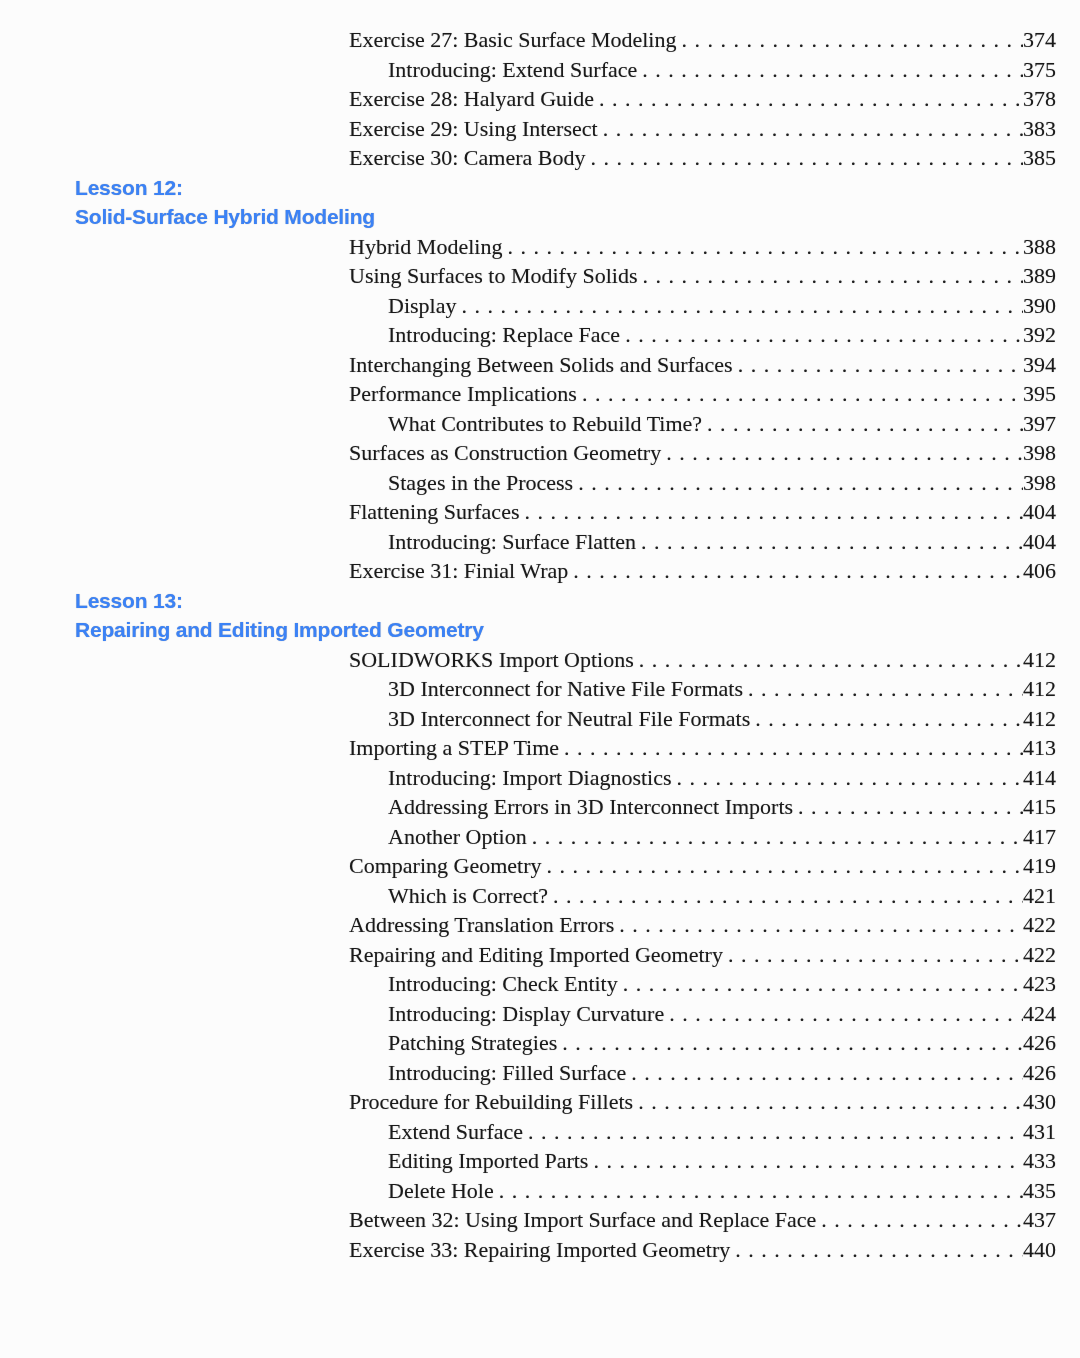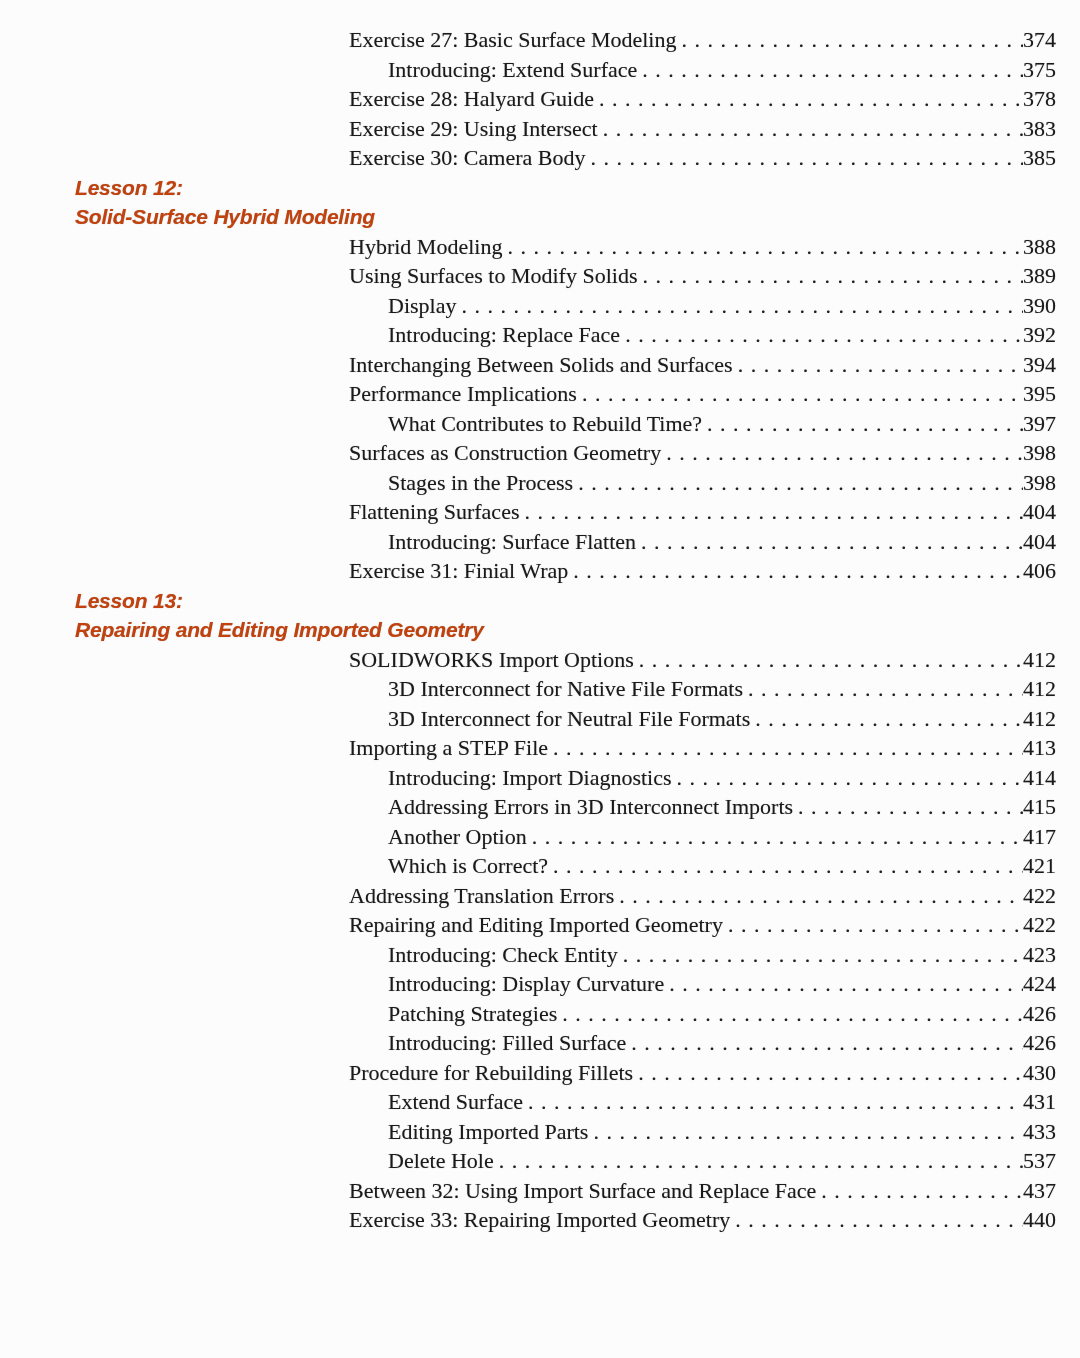--- a/index.html
+++ b/index.html
@@ -28,22 +28,21 @@
   .lesson-heading-line {
     font-family: "Liberation Sans", sans-serif;
     font-weight: bold;
     font-size: 21px;
     line-height: 29.5px;
     height: 29.5px;
     margin-left: 34px;
     margin-right: 50px;
     white-space: nowrap;
     letter-spacing: -0.2px;
-    color: #c2410c;
-    font-style: italic;
+    color: #3b82f6;
   }
   
   .toc-entry {
     display: flex;
     align-items: baseline;
     font-size: 22px;
     line-height: 29.5px;
     height: 29.5px;
     margin-left: 308px;
     margin-right: 50px;
@@ -201,21 +200,21 @@
     <span class="page-num">412</span>
   </div>
 
   <div class="toc-entry level2">
     <span class="entry-title">3D Interconnect for Neutral File Formats</span>
     <span class="leader"></span>
     <span class="page-num">412</span>
   </div>
 
   <div class="toc-entry level1">
-    <span class="entry-title">Importing a STEP File</span>
+    <span class="entry-title">Importing a STEP Time</span>
     <span class="leader"></span>
     <span class="page-num">413</span>
   </div>
 
   <div class="toc-entry level2">
     <span class="entry-title">Introducing: Import Diagnostics</span>
     <span class="leader"></span>
     <span class="page-num">414</span>
   </div>
 
@@ -224,20 +223,25 @@
     <span class="leader"></span>
     <span class="page-num">415</span>
   </div>
 
   <div class="toc-entry level2">
     <span class="entry-title">Another Option</span>
     <span class="leader"></span>
     <span class="page-num">417</span>
   </div>
 
+  <div class="toc-entry level1">
+    <span class="entry-title">Comparing Geometry</span>
+    <span class="leader"></span>
+    <span class="page-num">419</span>
+  </div>
 
   <div class="toc-entry level2">
     <span class="entry-title">Which is Correct?</span>
     <span class="leader"></span>
     <span class="page-num">421</span>
   </div>
 
   <div class="toc-entry level1">
     <span class="entry-title">Addressing Translation Errors</span>
     <span class="leader"></span>
@@ -289,21 +293,21 @@
 
   <div class="toc-entry level2">
     <span class="entry-title">Editing Imported Parts</span>
     <span class="leader"></span>
     <span class="page-num">433</span>
   </div>
 
   <div class="toc-entry level2">
     <span class="entry-title">Delete Hole</span>
     <span class="leader"></span>
-    <span class="page-num">537</span>
+    <span class="page-num">435</span>
   </div>
 
   <div class="toc-entry level1">
     <span class="entry-title">Between 32: Using Import Surface and Replace Face</span>
     <span class="leader"></span>
     <span class="page-num">437</span>
   </div>
 
   <div class="toc-entry level1">
     <span class="entry-title">Exercise 33: Repairing Imported Geometry</span>

